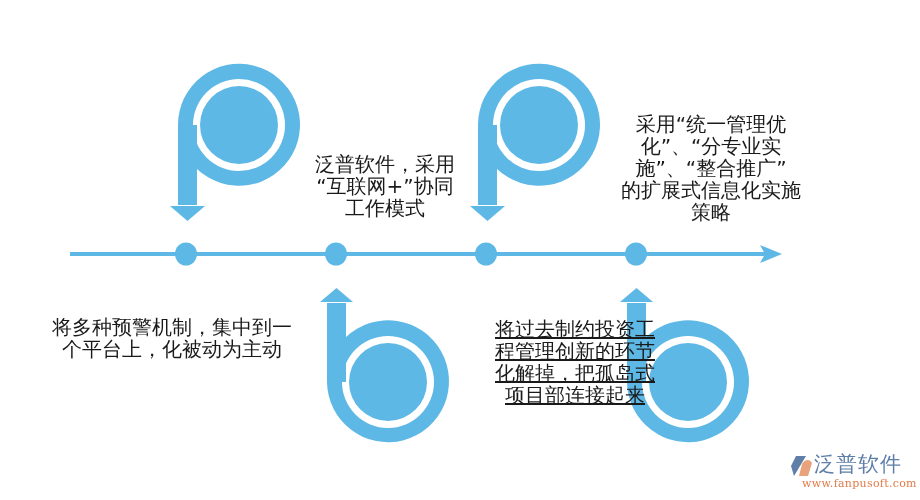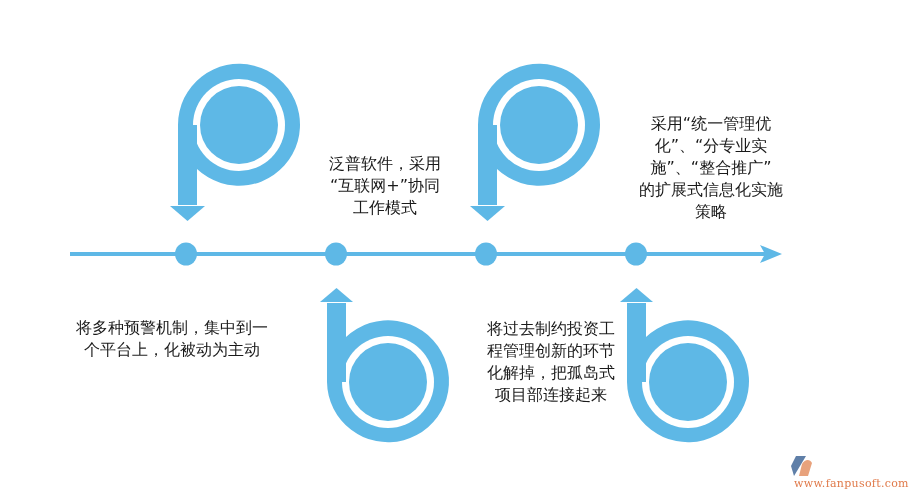--- a/index.html
+++ b/index.html
@@ -1,24 +1,24 @@
 <!DOCTYPE html>
 <html><head>
   <meta charset="utf-8">
   <style>
     html, body { margin: 0; padding: 0; background: #ffffff; }
     body { width: 920px; height: 500px; position: relative; overflow: hidden;
            font-family: "DejaVu Sans", "Liberation Sans", sans-serif; }
     .canvas { position: absolute; left: 0; top: 0; width: 920px; height: 500px; }
-    .txt { position: absolute; color: #1a1a1a; font-size: 16px; line-height: 22px;
+    .txt { position: absolute; color: #1a1a1a; font-size: 20px; line-height: 22px;
            text-align: center; white-space: pre-line; }
     .logo { position: absolute; left: 786px; top: 450px; width: 130px; height: 45px; }
     .logo-name { position: absolute; left: 28px; top: 0px; font-size: 21px; color: #5f7fa8;
                  letter-spacing: 1px; line-height: 28px; }
-    .logo-url { position: absolute; left: 8px; top: 27px; font-size: 11px; color: #e07a4a;
+    .logo-url { position: absolute; left: 16px; top: 27px; font-size: 11px; color: #e07a4a;
                 font-family: "DejaVu Serif", serif; line-height: 14px; letter-spacing: 0.3px; }
     .logo-icon { position: absolute; left: 4px; top: 5px; width: 24px; height: 22px; }
   </style>
 </head>
 <body>
 
 <svg class="canvas" viewBox="0 0 920 500" xmlns="http://www.w3.org/2000/svg">
 
   <g>
     <rect x="70" y="252" width="700" height="4" fill="#5eb8e6"></rect>
@@ -63,30 +63,31 @@
   </g>
 </svg>
 
 <div class="txt" style="left:52px; top:318px; width:240px;font-family:Liberation Mono, monospace;">将多种预警机制，集中到一
 个平台上，化被动为主动</div>
 
 <div class="txt" style="left:305px; top:153px; width:160px;">泛普软件，采用
 “互联网+”协同
 工作模式</div>
 
-<div class="txt" style="left:466px; top:318px; width:170px;">将过去制约投资工
+<div class="txt" style="left:490px; top:318px; width:170px;text-decoration:underline;">将过去制约投资工
 程管理创新的环节
 化解掉，把孤岛式
 项目部连接起来</div>
 
 <div class="txt" style="left:616px; top:113px; width:190px;">采用“统一管理优
 化”、“分专业实
 施”、“整合推广”
 的扩展式信息化实施
 策略</div>
 
 <div class="logo">
   <svg class="logo-icon" viewBox="0 0 24 22" xmlns="http://www.w3.org/2000/svg">
     <path d="M6 1 L16 1 L10 11 L4 21 L1 11 Z" fill="#5f7fa8"></path>
     <path d="M12 9 C15 4 20 4 22 8 L18 21 L9 21 Z" fill="#e8a27c"></path>
   </svg>
+  <div class="logo-name">泛普软件</div>
   <div class="logo-url">www.fanpusoft.com</div>
 </div>
 
 </body></html>

